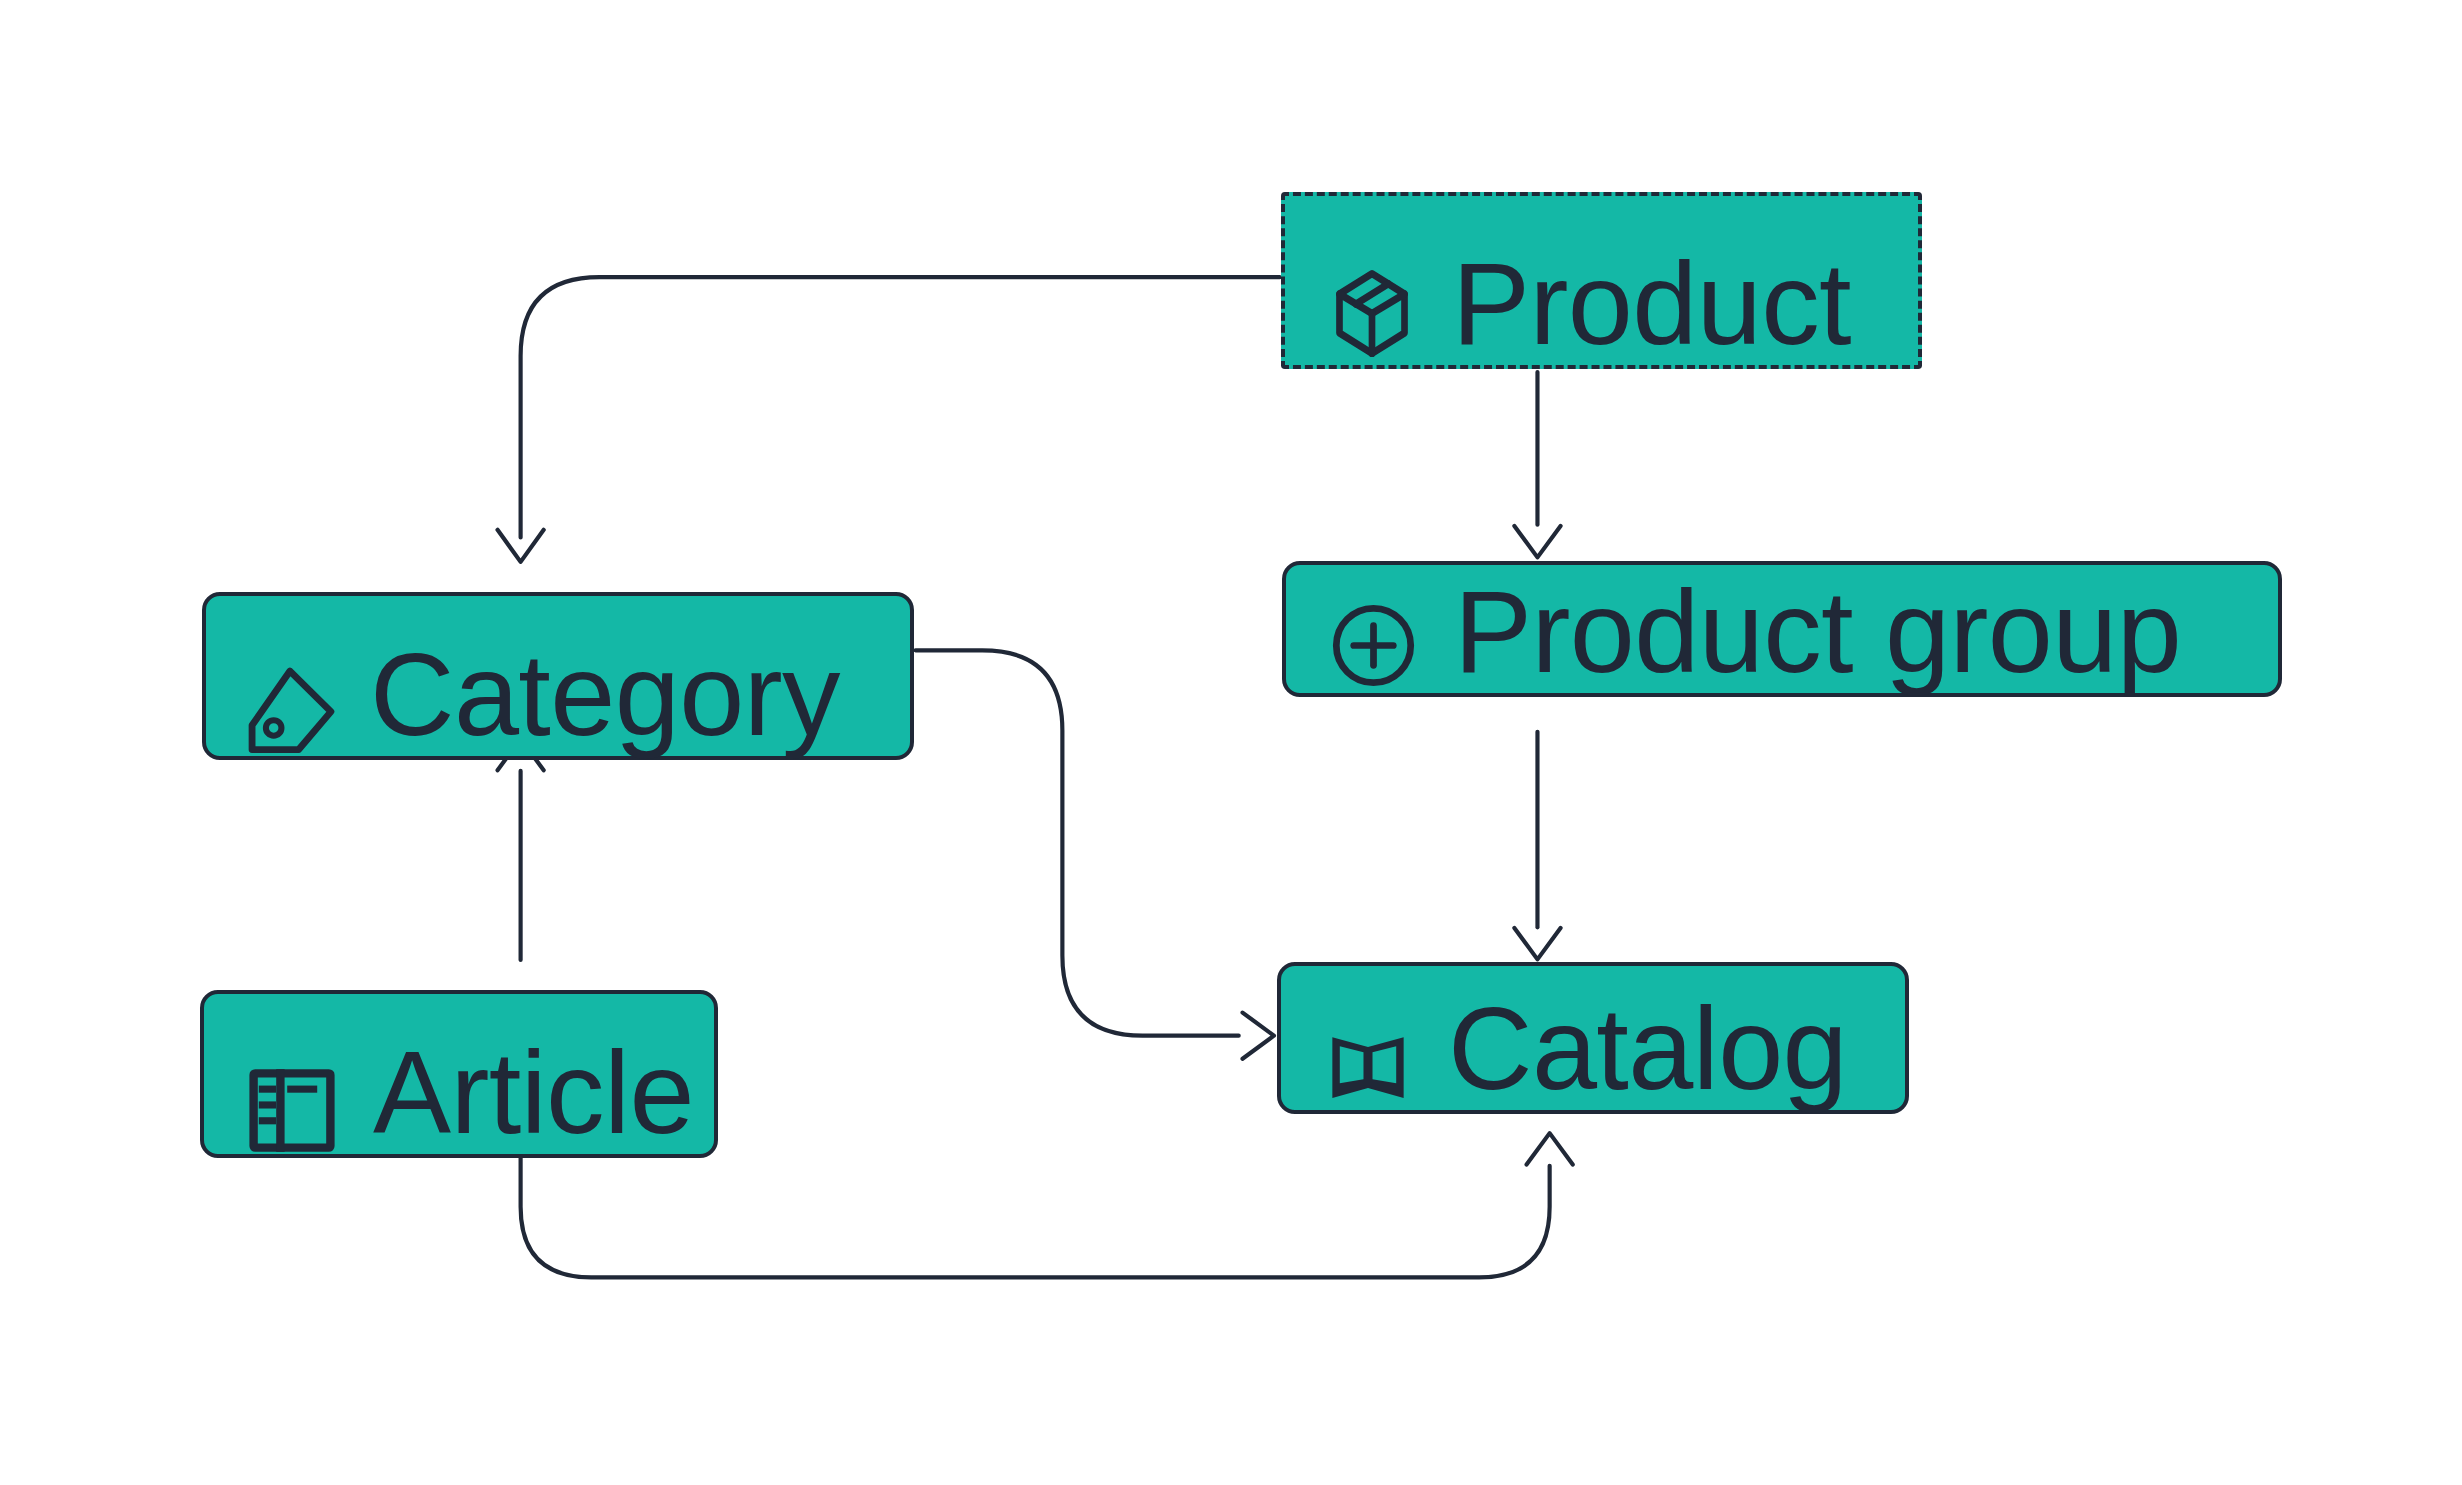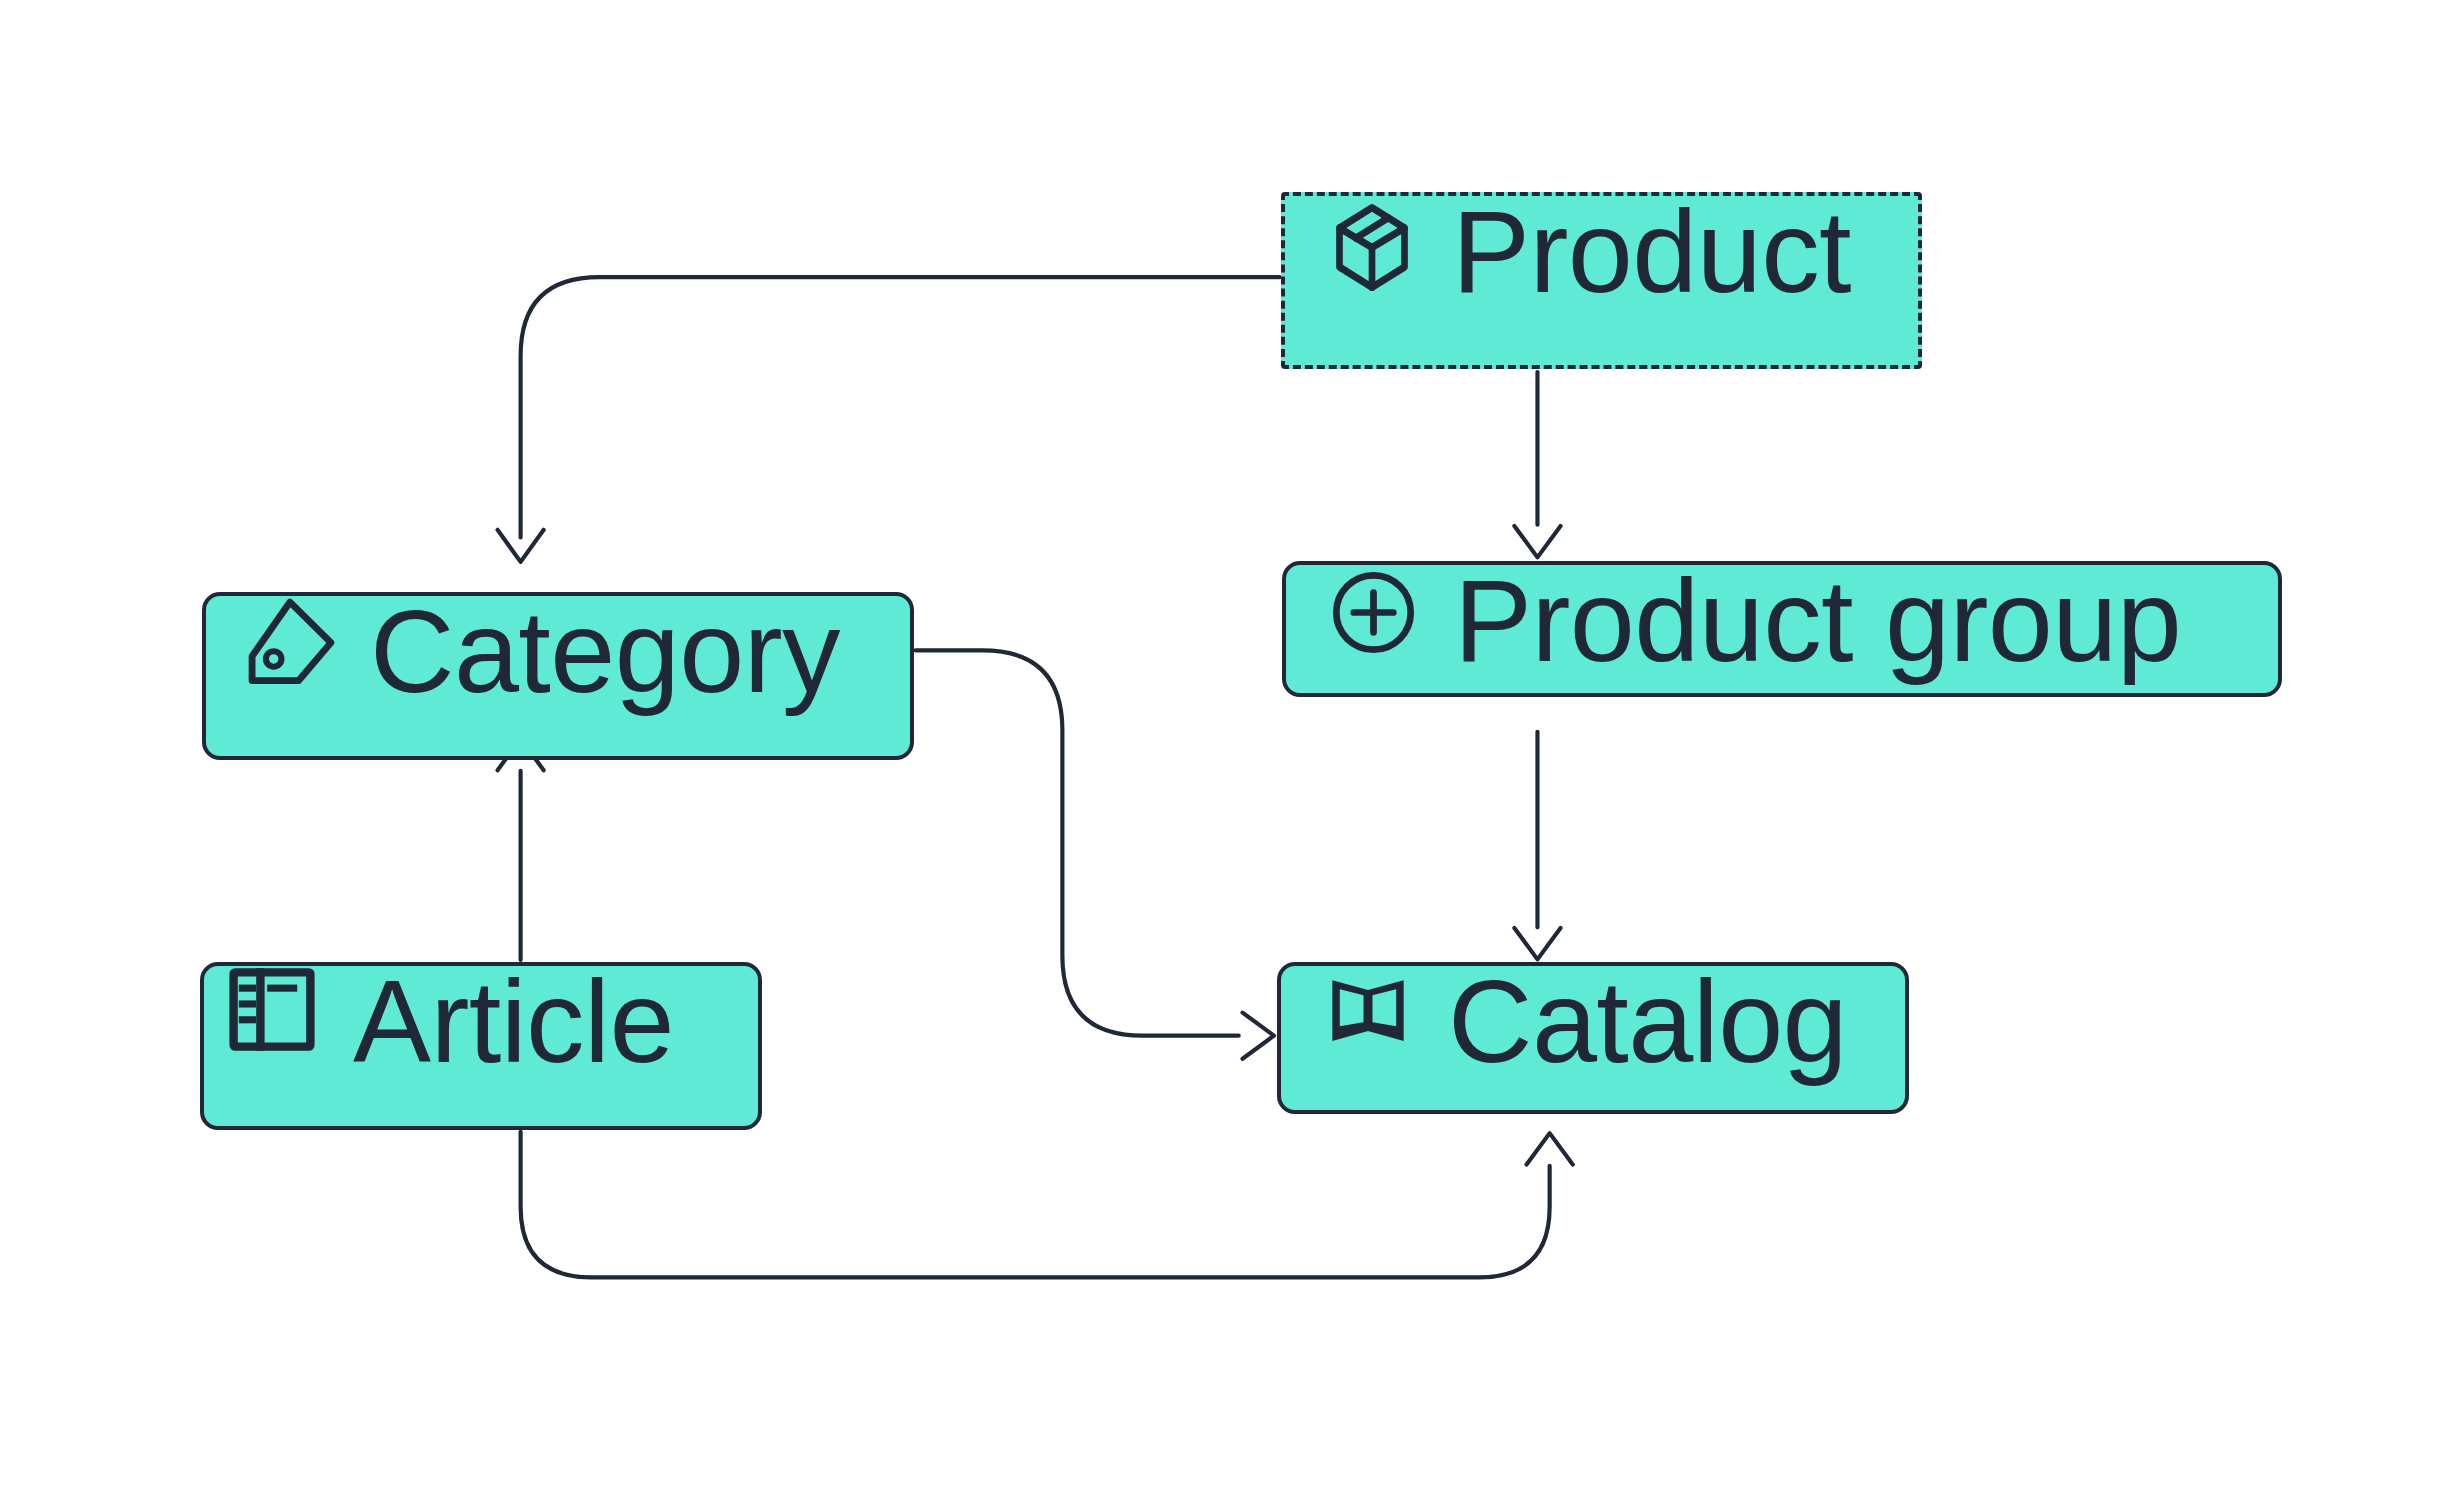--- a/index.html
+++ b/index.html
@@ -23,24 +23,24 @@
   .edge-layer path, .edge-layer polyline {
     fill: none;
     stroke: var(--ink);
     stroke-width: 6.5;
     stroke-linecap: round;
     stroke-linejoin: round;
   }
   .node {
     position: absolute;
     display: flex;
-    align-items: flex-start;
+    align-items: flex-end;
     gap: 33px;
     padding-left: 40px;
-    background: #5eead4;
+    background: #14b8a6;
     border: 4.5px solid var(--ink);
     border-radius: 18px;
   }
   .node.dashed {
     border-style: dashed;
     border-radius: 3.8px;
   }
   .node .label {
     font-size: 117px;
     line-height: 1;
@@ -105,21 +105,21 @@
 
   <div class="node" style="left:1282px; top:561px; width:1000px; height:136px;">
     <svg class="icon" width="95" height="95" viewBox="0 0 24 24" fill="none" stroke="#202837" stroke-width="1.7" stroke-linecap="round" stroke-linejoin="round">
       <circle cx="12" cy="12" r="9.4"></circle>
       <path d="M12 7 V17"></path>
       <path d="M7 12 H17"></path>
     </svg>
     <span class="label">Product group</span>
   </div>
 
-  <div class="node" style="left:200px; top:962px; width:562px; height:168px;padding-left:20px;">
+  <div class="node" style="left:200px; top:990px; width:518px; height:168px;">
     <svg class="icon" width="96" height="87" viewBox="0 0 24 22" preserveAspectRatio="none" fill="none" stroke="#202837" stroke-width="2.1" stroke-linecap="square">
       <rect x="2.4" y="1.6" width="19.2" height="18.8" rx="0.4"></rect>
       <path d="M9.1 1.6 V20.4"></path>
       <path d="M4.6 5.6 H7.1" stroke-width="1.8"></path>
       <path d="M4.6 9.6 H7.1" stroke-width="1.8"></path>
       <path d="M4.6 13.6 H7.1" stroke-width="1.8"></path>
       <path d="M11.7 5.6 H17.4" stroke-width="1.8"></path>
     </svg>
     <span class="label">Article</span>
   </div>

